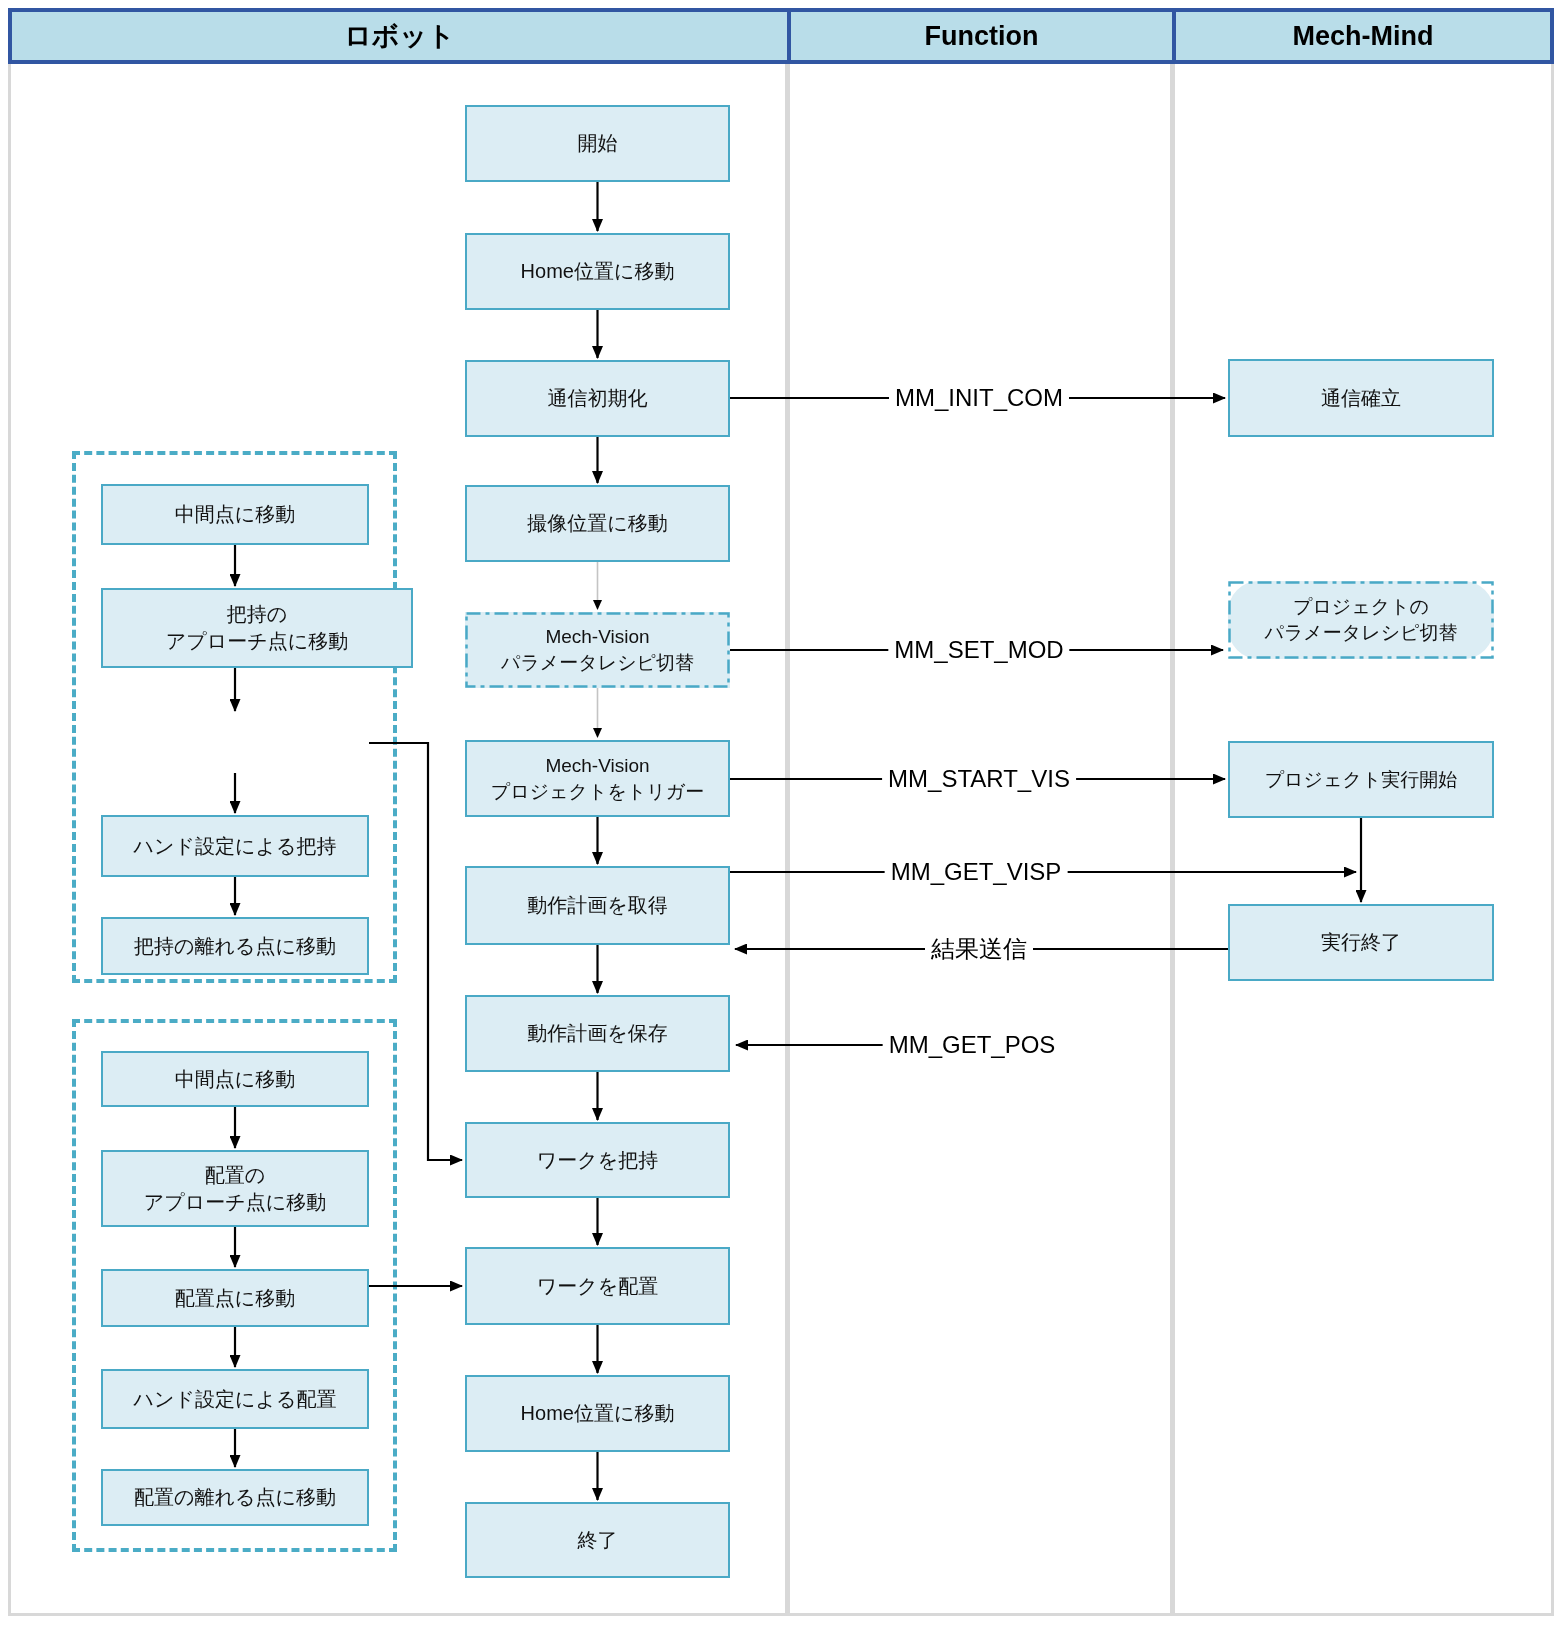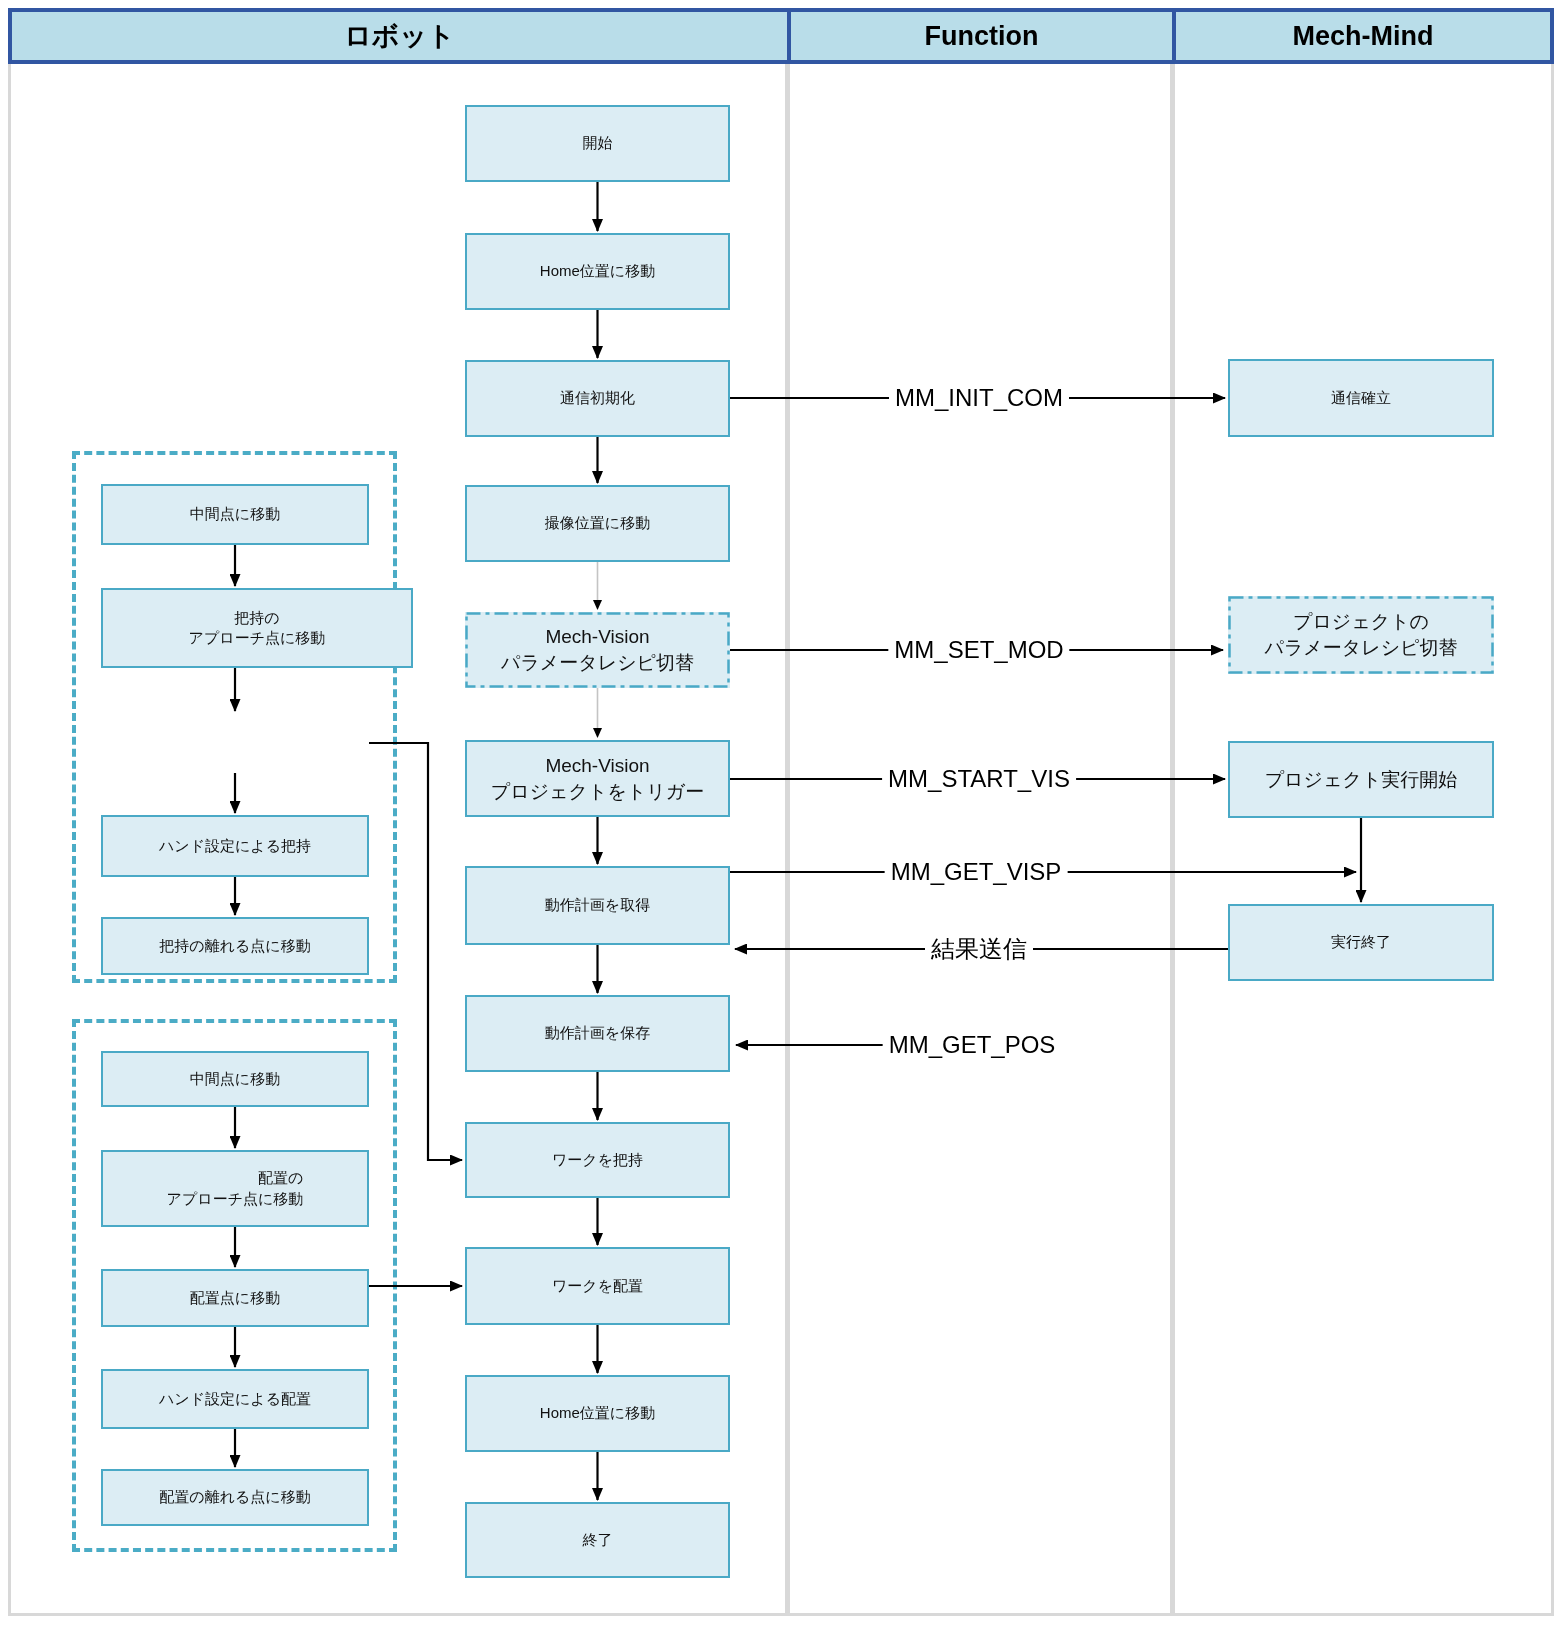--- a/index.html
+++ b/index.html
@@ -28,21 +28,21 @@
   
   .col-div{position:absolute;top:64px;height:1549px;width:5px;background:#d8d8d8;z-index:1;}
   
   .group{
     position:absolute;border:4px dashed #4bacc6;box-sizing:border-box;z-index:1;background:transparent;
   }
   
   .box{
     position:absolute;background:#dcedf4;border:2.5px solid #4aa9c6;box-sizing:border-box;
     display:flex;align-items:center;justify-content:center;text-align:center;
-    font-size:15px;line-height:1.35;white-space:pre-line;z-index:2;
+    font-size:20px;line-height:1.35;white-space:pre-line;z-index:2;
   }
   .box.dashdot{border:none;}
   .box.dashdot .dd{position:absolute;left:0;top:0;z-index:0;}
   .box.dashdot span{position:relative;z-index:1;}
   
   .wires{position:absolute;left:0;top:0;z-index:3;pointer-events:none;}
   
   .fn-label{
     position:absolute;transform:translate(-50%,-50%);
     background:#ffffff;padding:0 6px;font-size:24px;color:#000;
@@ -90,29 +90,29 @@
   <div class="box" style="left:465px;top:1375px;width:265px;height:77px;">Home位置に移動</div>
   <div class="box" style="left:465px;top:1502px;width:265px;height:76px;">終了</div>
 
   <div class="box" style="left:101px;top:484px;width:268px;height:61px;">中間点に移動</div>
   <div class="box" style="left:101px;top:588px;width:312px;height:80px;">把持の
 アプローチ点に移動</div>
   <div class="box" style="left:101px;top:917px;width:268px;height:58px;">把持の離れる点に移動</div>
   <div class="box" style="left:101px;top:815px;width:268px;height:62px;">ハンド設定による把持</div>
 
   <div class="box" style="left:101px;top:1051px;width:268px;height:56px;">中間点に移動</div>
-  <div class="box" style="left:101px;top:1150px;width:268px;height:77px;text-align:right;">配置の
+  <div class="box" style="left:101px;top:1150px;width:268px;height:77px;">配置の
 アプローチ点に移動</div>
   <div class="box" style="left:101px;top:1269px;width:268px;height:58px;">配置点に移動</div>
   <div class="box" style="left:101px;top:1369px;width:268px;height:60px;">ハンド設定による配置</div>
   <div class="box" style="left:101px;top:1469px;width:268px;height:57px;">配置の離れる点に移動</div>
 
   <div class="box" style="left:1228px;top:359px;width:266px;height:78px;">通信確立</div>
 
-  <div class="box dashdot" style="left:1228px;top:596px;width:266px;height:78px;font-size:19px;">
+  <div class="box dashdot" style="left:1228px;top:581px;width:266px;height:78px;font-size:19px;border-radius:31px;">
     <svg class="dd" width="266" height="78">
         <rect x="1.5" y="1.5" width="263" height="75" fill="none" stroke="#4aa9c6" stroke-width="2.5" stroke-dasharray="14 5 4 5"></rect>
       </svg>
     <span>プロジェクトの
 パラメータレシピ切替</span>
   </div>
 
   <div class="box" style="left:1228px;top:741px;width:266px;height:77px;font-size:19px;">プロジェクト実行開始</div>
   <div class="box" style="left:1228px;top:904px;width:266px;height:77px;">実行終了</div>
 

